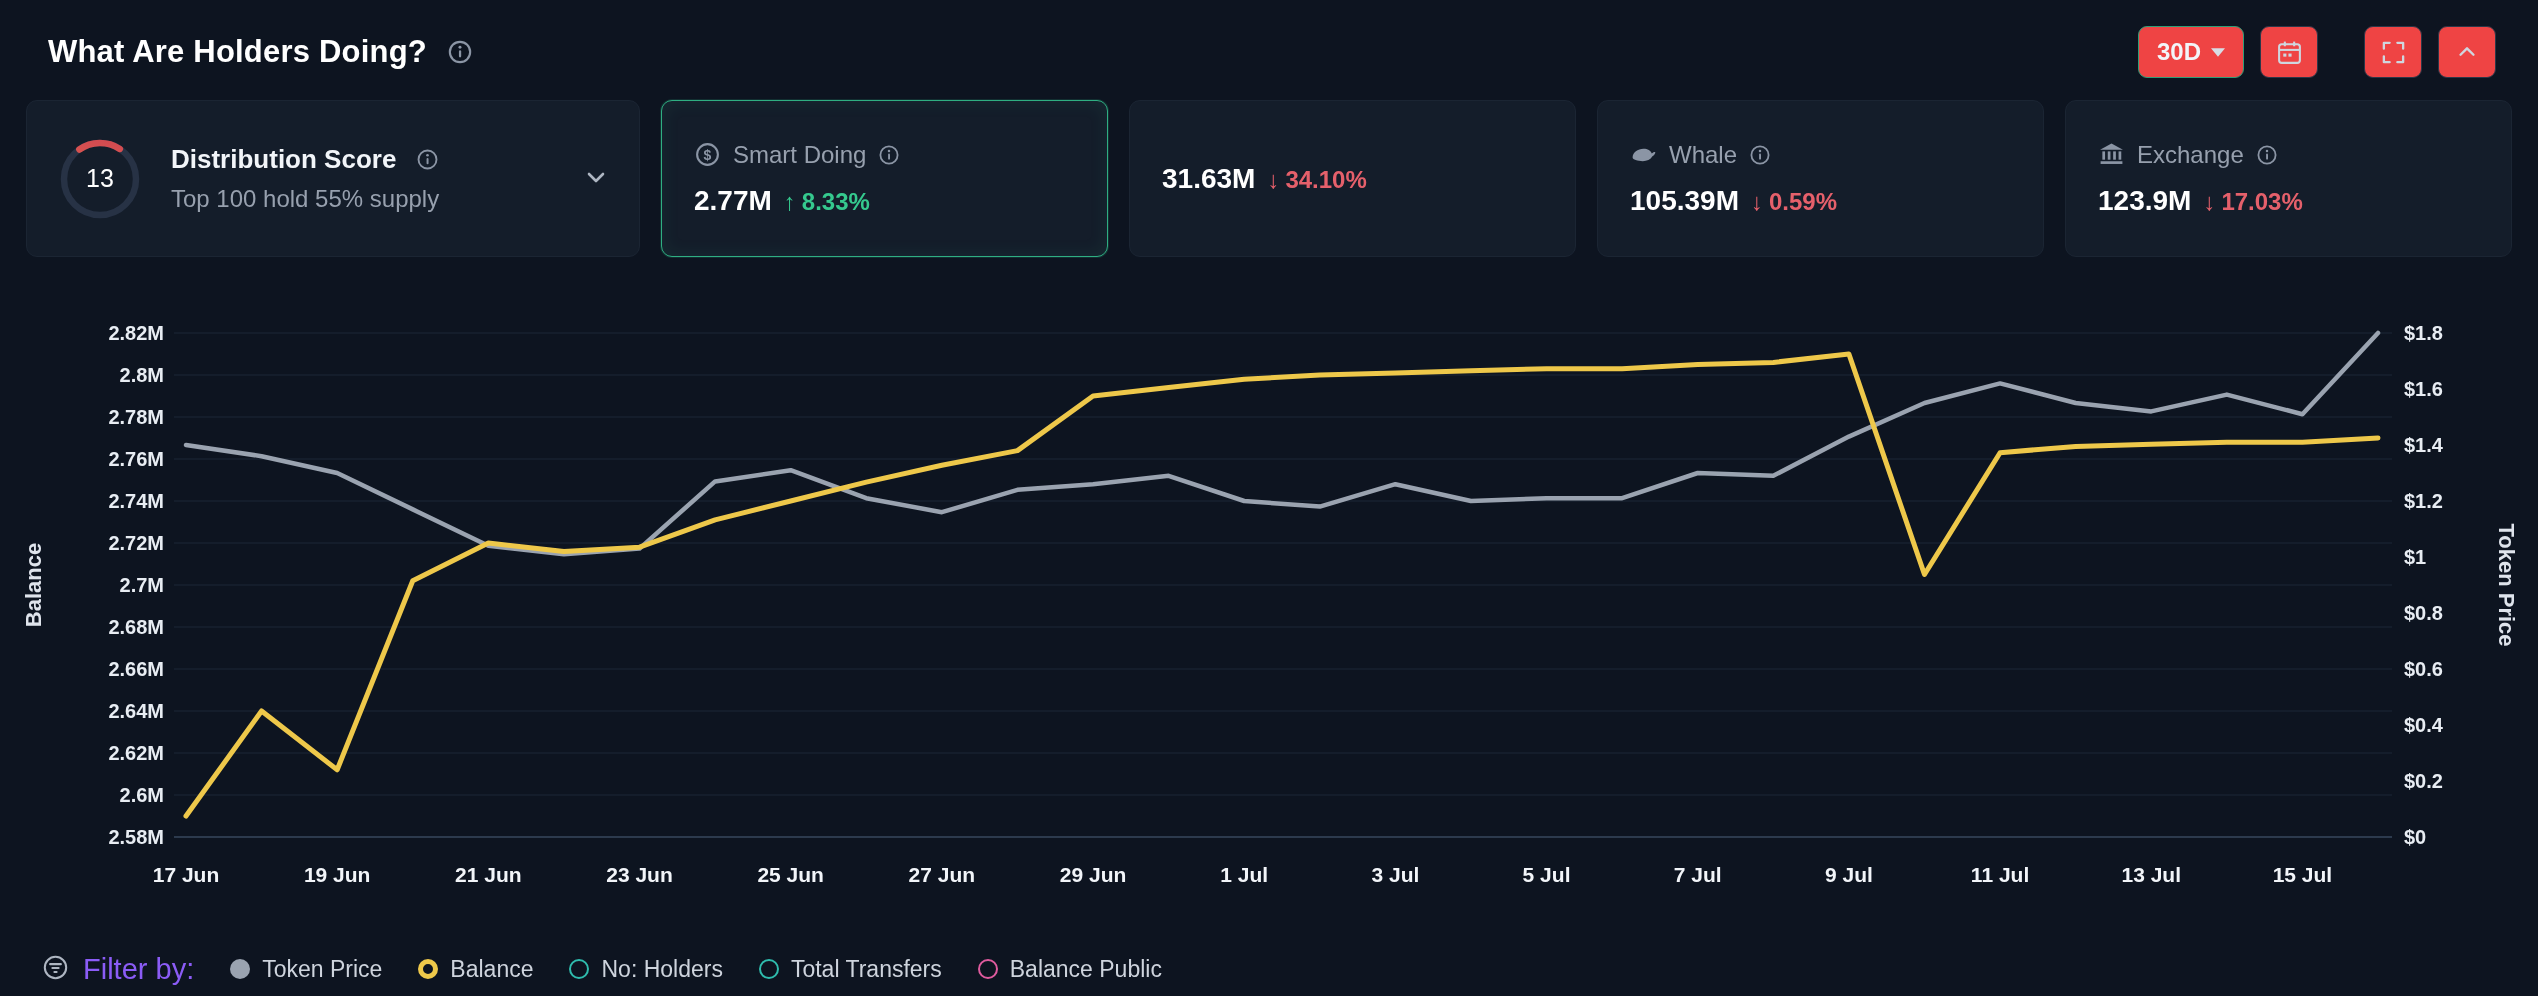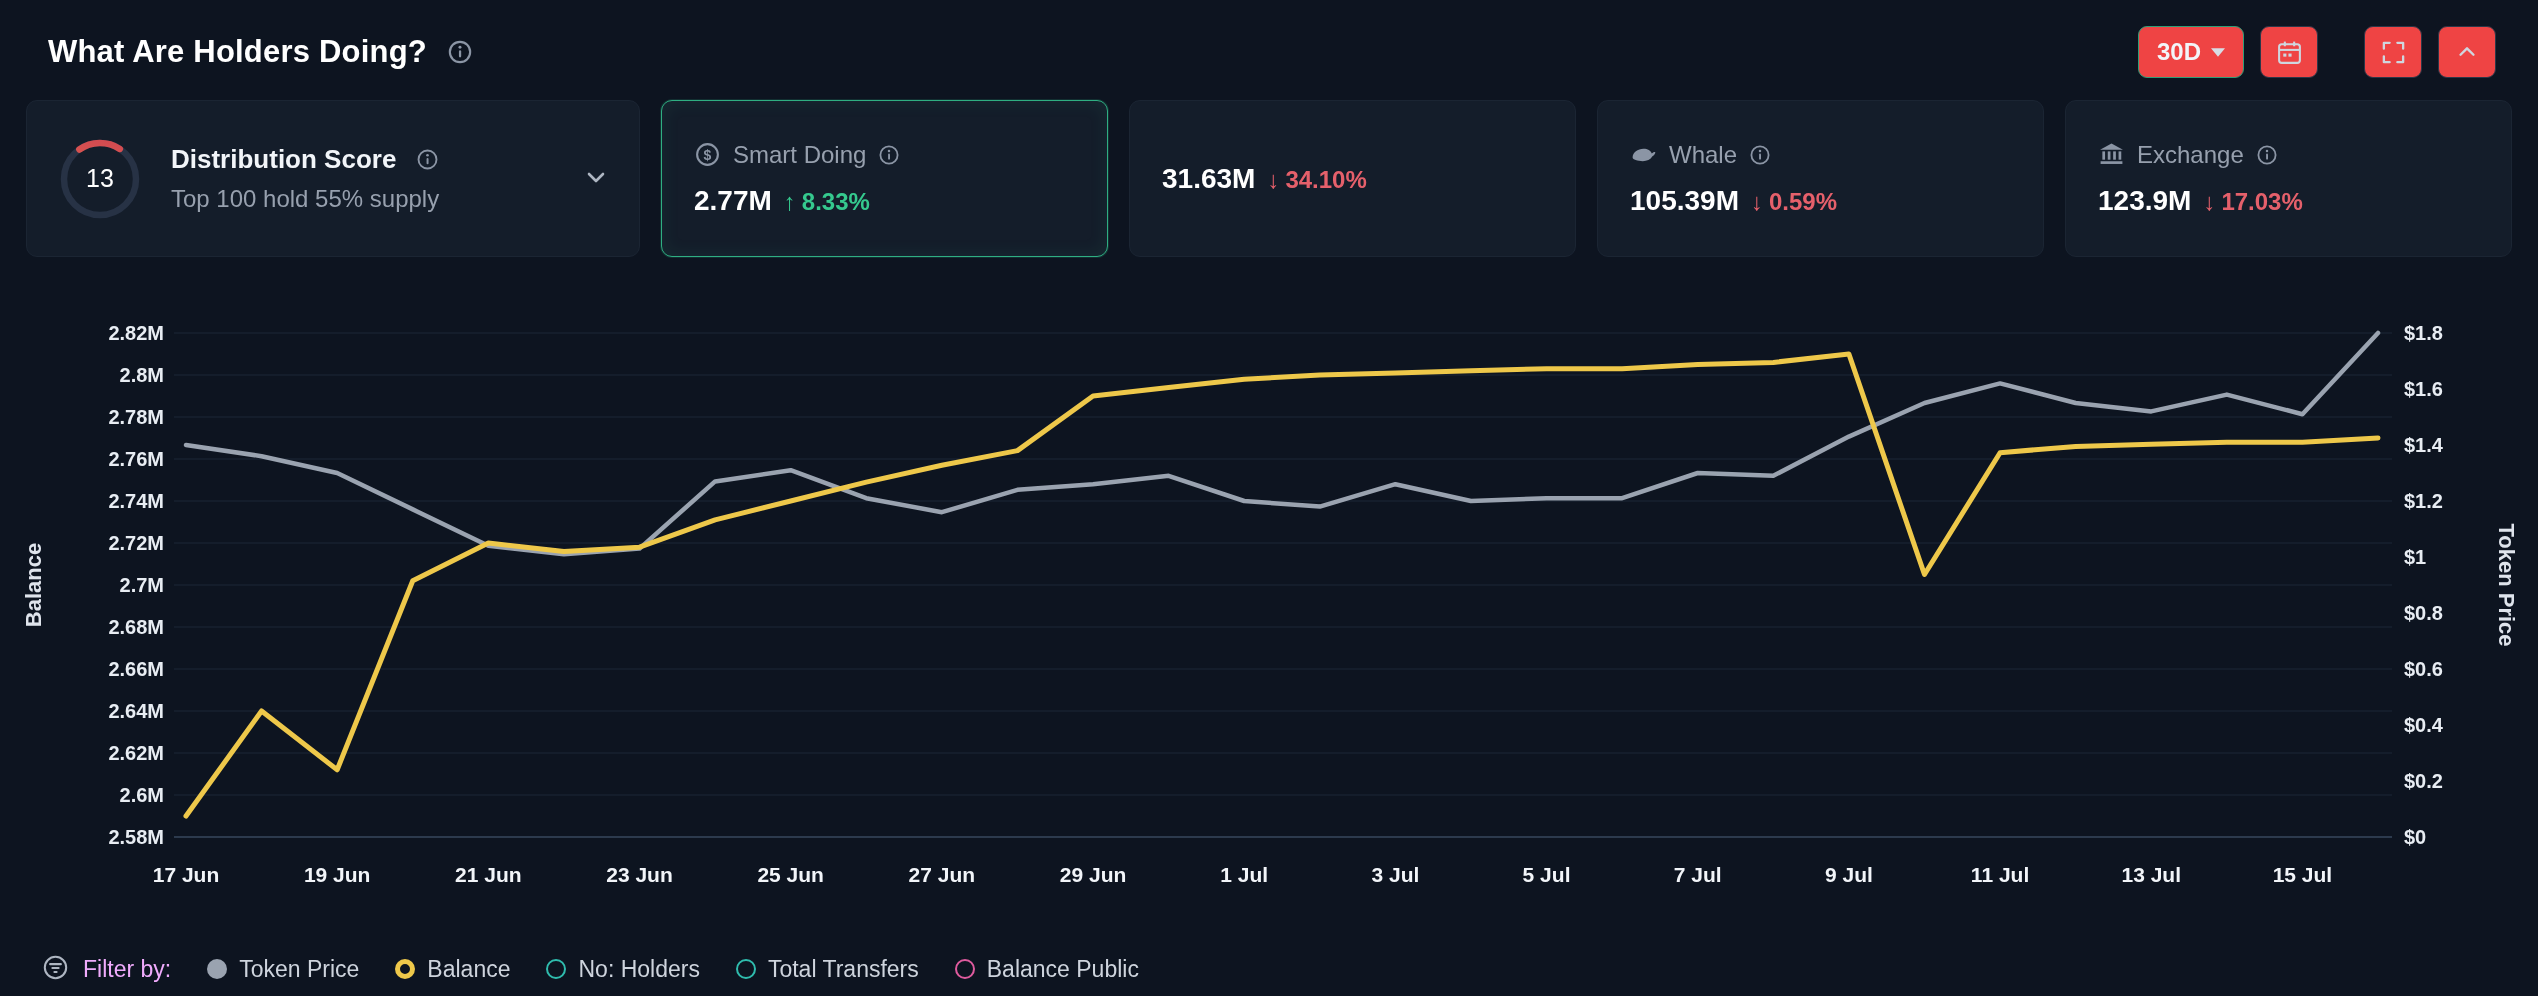--- a/index.html
+++ b/index.html
@@ -50,21 +50,21 @@
   .chart-wrap{position:relative;height:650px;margin-top:40px}
   #chart-svg{position:absolute;inset:0;width:2538px;height:650px}
   .tick{font:700 20px "Liberation Sans",sans-serif;fill:#e8edf3}
   .xtick{font:700 21px "Liberation Sans",sans-serif;fill:#f2f5f9}
   .ylab{position:absolute;font-size:22px;font-weight:600;color:#dfe4ec;white-space:nowrap}
   .ylab.left{left:34px;top:288px;transform:translate(-50%,-50%) rotate(-90deg)}
   .ylab.right{left:2506px;top:288px;transform:translate(-50%,-50%) rotate(90deg)}
   
   .legend{display:flex;align-items:center;gap:36px;padding:0 42px;height:44px}
   .filter-group{display:flex;align-items:center;gap:14px;color:#aeb6c2}
-  .filter-label{font-size:23px;color:#f0abfc}
+  .filter-label{font-size:29px;color:#8b5cf6}
   .legend-item{display:flex;align-items:center;gap:12px;cursor:pointer}
   .legend-label{font-size:23px;color:#ced4dd}
   .dot{width:20px;height:20px;border-radius:50%;box-sizing:border-box;display:inline-block;flex:none}
   .dot.filled{background:var(--c)}
   .dot.donut{border:5.5px solid var(--c)}
   .dot.outline{border:2.5px solid var(--c)}
 </style>
 </head>
 <body>
 

